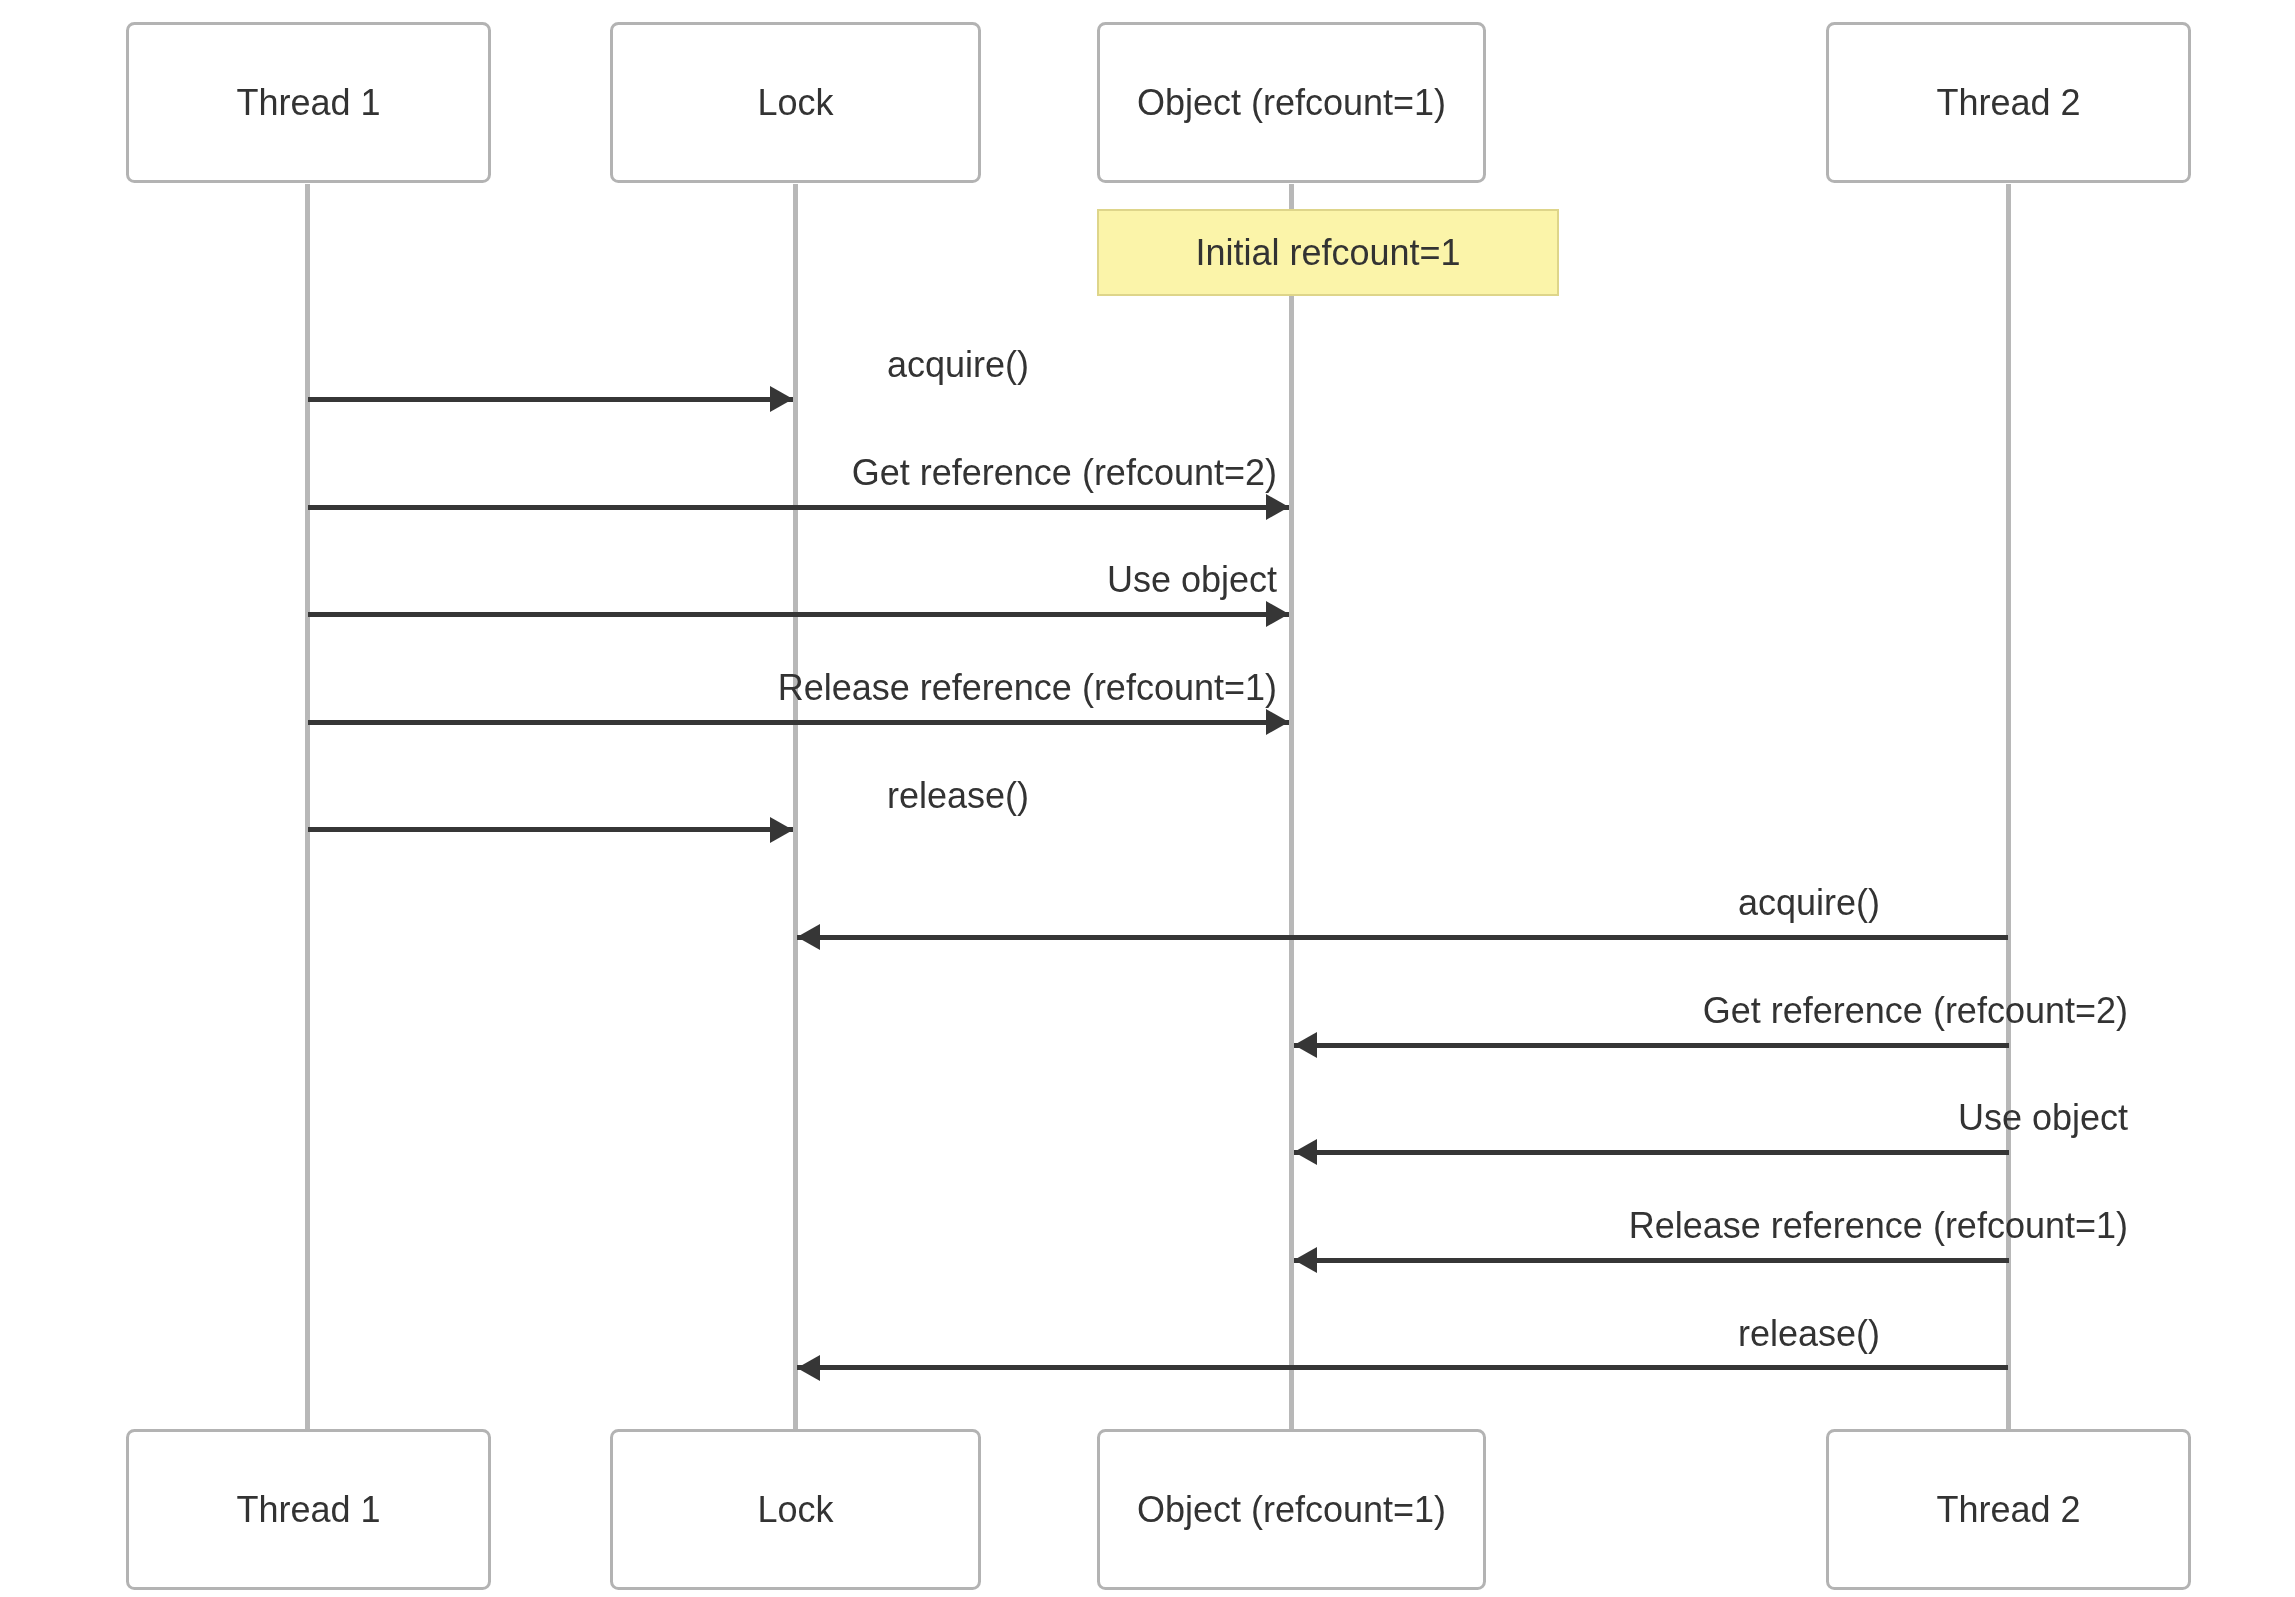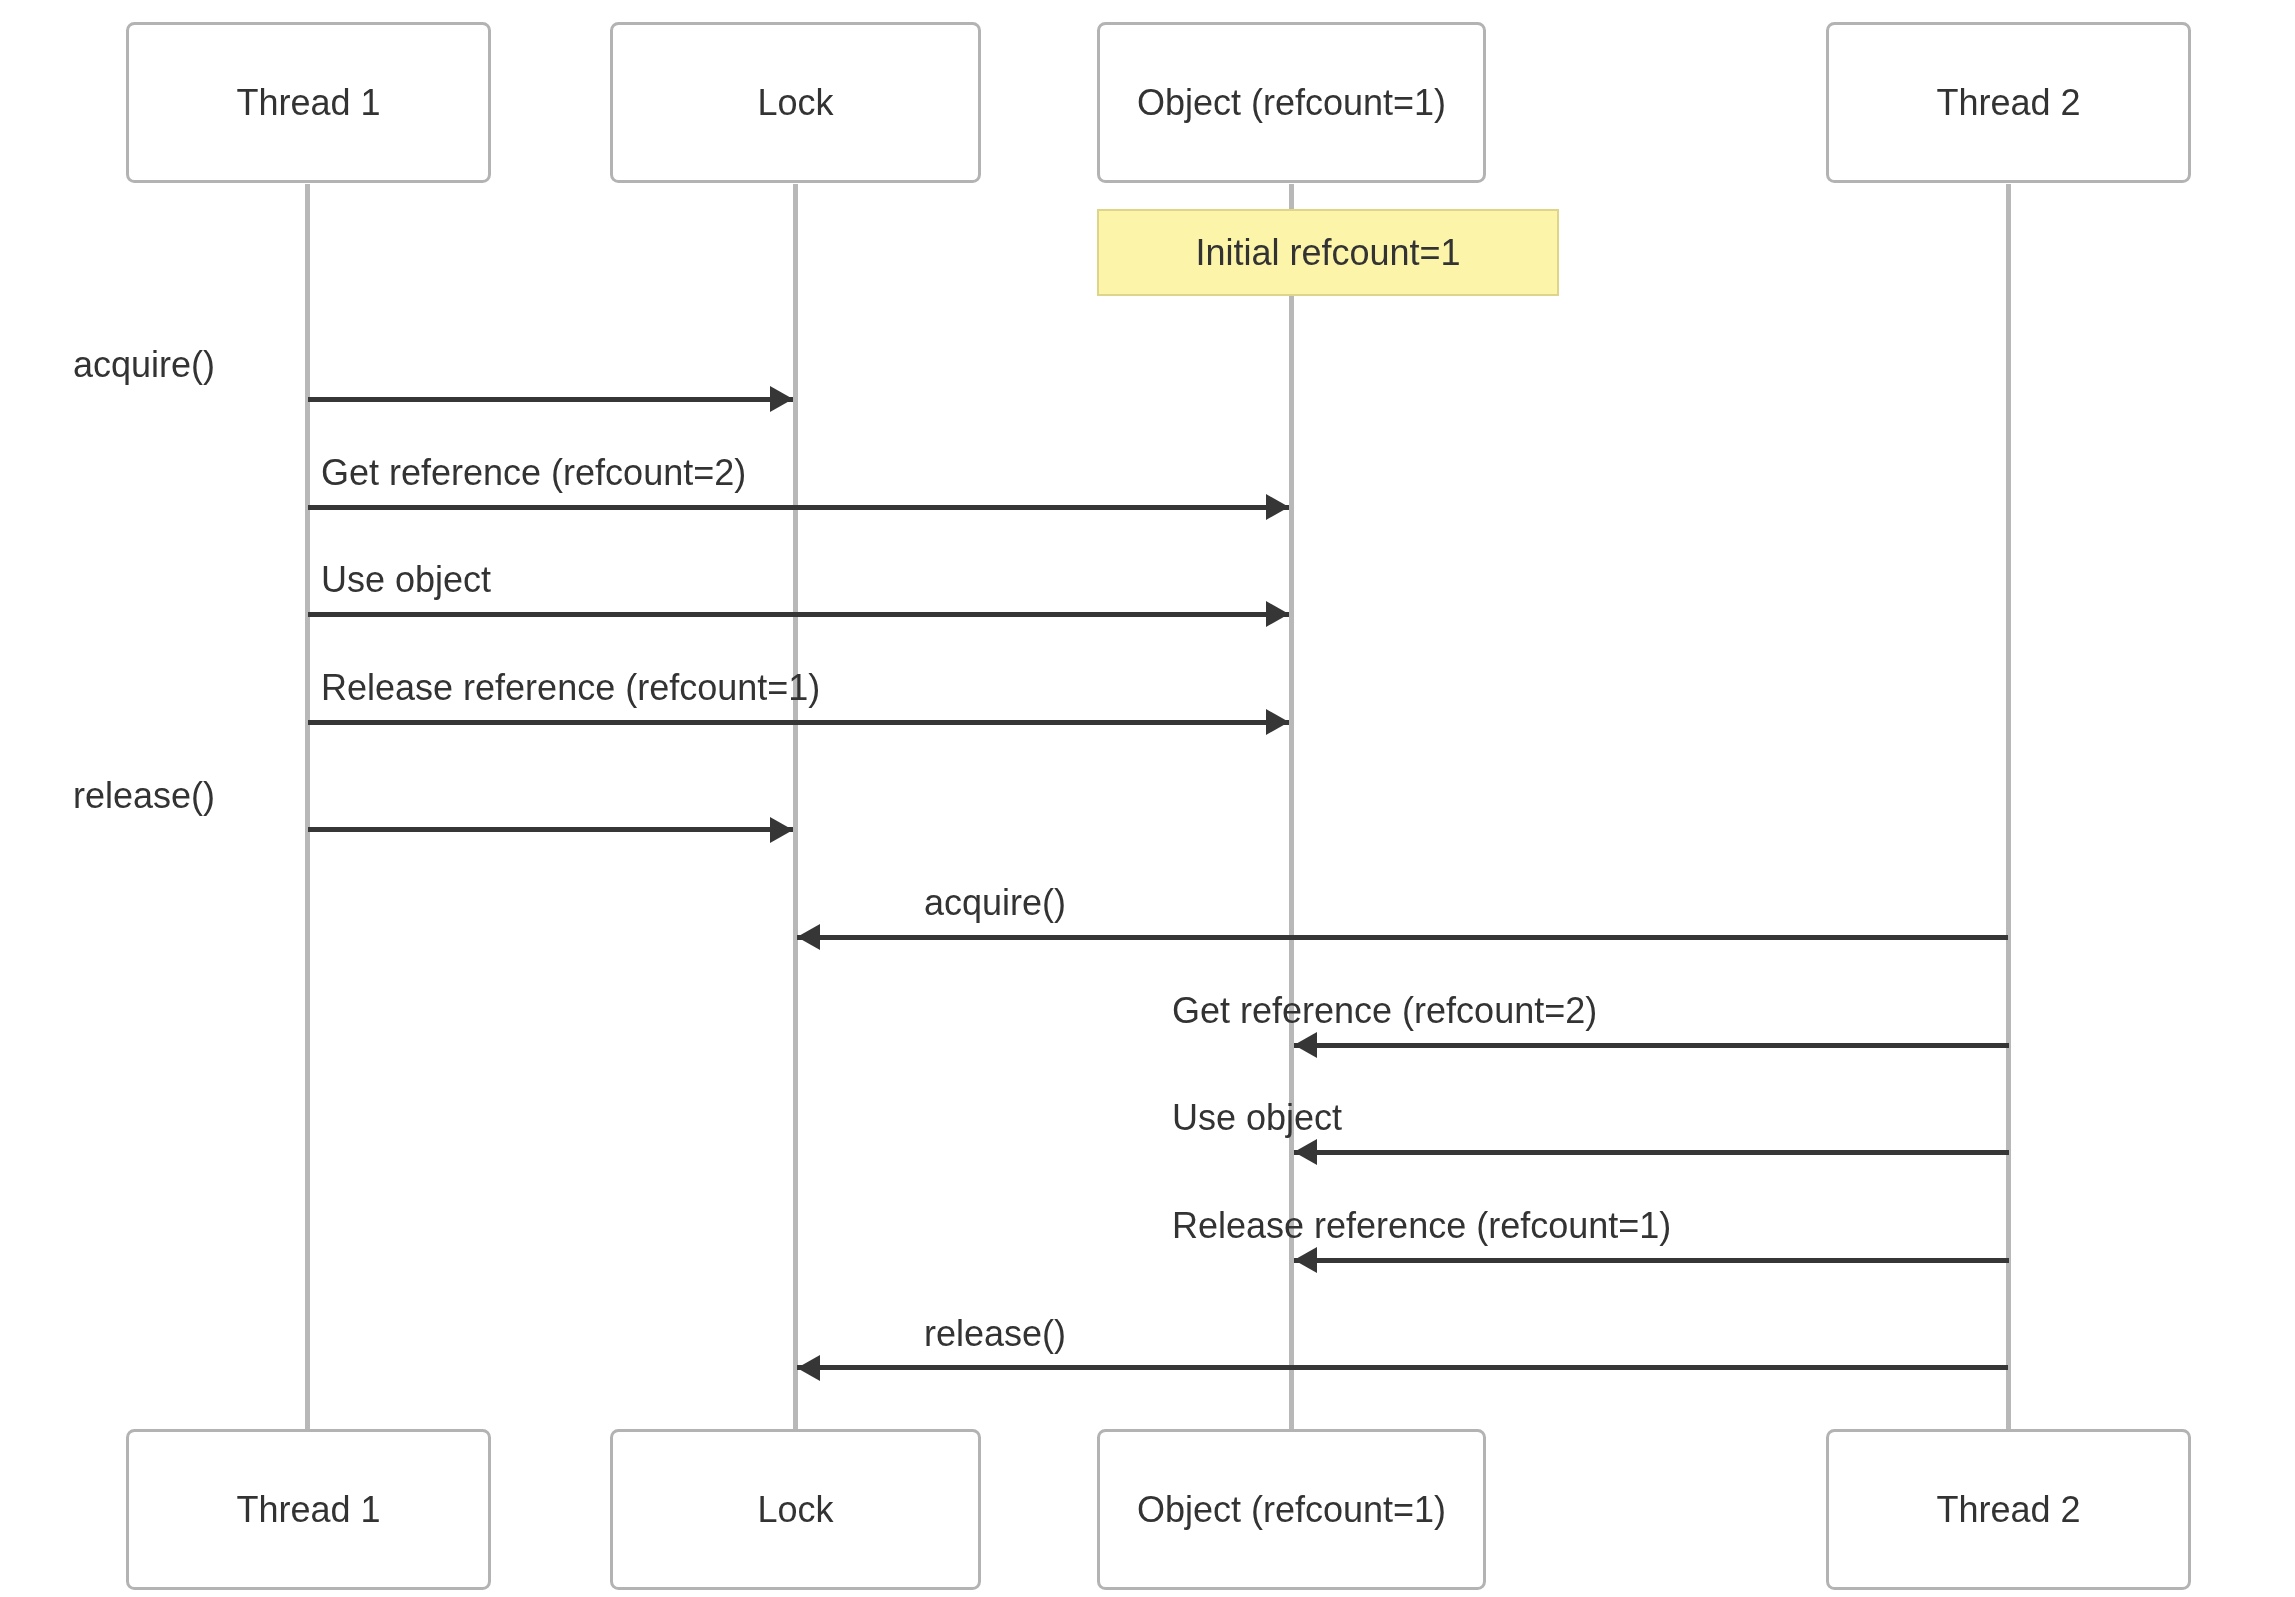--- a/index.html
+++ b/index.html
@@ -68,21 +68,21 @@
     border-left: 23px solid var(--arrow, #363636);
   }
   .arrowhead.left {
     border-top: 13px solid transparent;
     border-bottom: 13px solid transparent;
     border-right: 23px solid var(--arrow, #363636);
   }
   .msg-label {
     position: absolute;
     width: 956px;
-    text-align: left;
+    text-align: right;
     font-size: 36px;
     line-height: 43px;
     color: var(--text, #333333);
     white-space: nowrap;
     z-index: 12;
   }
 </style>
 </head>
 <body>
 

